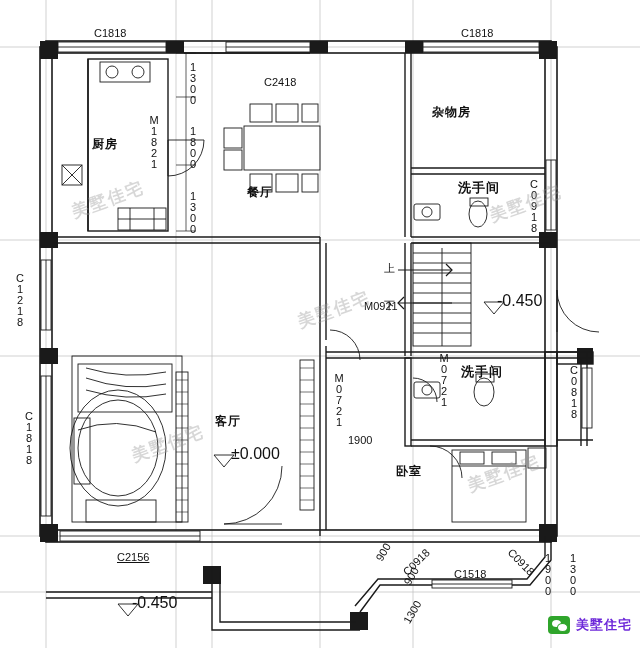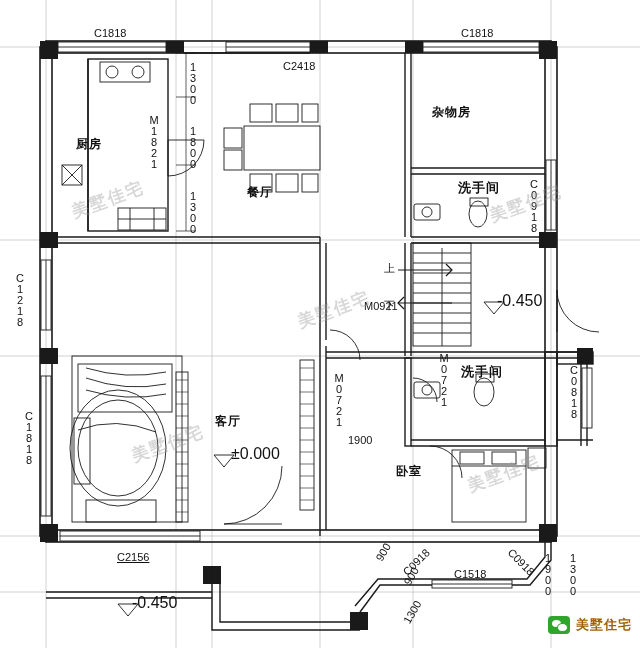--- a/index.html
+++ b/index.html
@@ -16,21 +16,21 @@
   .room-name-sm{font-size:13px;font-weight:bold;letter-spacing:1px;}
   .dimtext{font-size:11px;}
   .dimtext-v{font-size:11px;writing-mode:vertical-rl;text-orientation:upright;letter-spacing:-1px;}
   .level{font-size:16px;}
   .wm{position:absolute;color:rgba(150,150,150,0.38);font-size:17px;font-weight:bold;letter-spacing:2px;
       transform:rotate(-20deg);white-space:nowrap;pointer-events:none;}
   .footer{position:absolute;right:8px;bottom:14px;display:flex;align-items:center;gap:6px;}
   .wechat{width:22px;height:18px;background:#2fa52b;border-radius:4px;position:relative;}
   .wechat:before{content:"";position:absolute;left:4px;top:4px;width:9px;height:7px;background:#fff;border-radius:50%;}
   .wechat:after{content:"";position:absolute;left:9px;top:7px;width:9px;height:7px;background:#fff;border-radius:50%;border:1px solid #2fa52b;}
-  .footer-txt{font-size:13px;color:#a16207;font-weight:bold;letter-spacing:1px;}
+  .footer-txt{font-size:13px;color:#6d28d9;font-weight:bold;letter-spacing:1px;}
 </style>
 </head>
 <body>
 
 <svg id="plan" viewBox="0 0 640 648">
 
   <g stroke="#bdbdbd" stroke-width="0.7" fill="none">
     <line x1="0" y1="47" x2="640" y2="47"></line>
     <line x1="0" y1="240" x2="640" y2="240"></line>
     <line x1="0" y1="356" x2="640" y2="356"></line>
@@ -279,37 +279,37 @@
     <line x1="186" y1="53" x2="186" y2="231"></line>
   </g>
 
   <g stroke="#1a1a1a" stroke-width="0.9" fill="none">
     <polygon points="484,302 504,302 494,314"></polygon>
     <polygon points="214,455 234,455 224,467"></polygon>
     <polygon points="118,604 138,604 128,616"></polygon>
   </g>
 </svg>
 
-<div class="lbl room-name" style="left:76px;top:136px;">厨房</div>
+<div class="lbl room-name" style="left:92px;top:136px;">厨房</div>
 <div class="lbl room-name" style="left:247px;top:136px;margin-top:48px;">餐厅</div>
 <div class="lbl room-name" style="left:432px;top:104px;">杂物房</div>
 <div class="lbl room-name-sm" style="left:458px;top:179px;">洗手间</div>
 <div class="lbl room-name-sm" style="left:461px;top:363px;">洗手间</div>
 <div class="lbl room-name" style="left:197px;top:413px;margin-left:18px;">客厅</div>
 <div class="lbl room-name" style="left:396px;top:463px;">卧室</div>
 
 <div class="lbl level" style="left:497px;top:292px;">-0.450</div>
 <div class="lbl level" style="left:231px;top:445px;">±0.000</div>
 <div class="lbl level" style="left:132px;top:594px;">-0.450</div>
 
 <div class="lbl dimtext" style="left:384px;top:261px;">上</div>
 <div class="lbl dimtext" style="left:384px;top:298px;">下</div>
 
 <div class="lbl dimtext" style="left:94px;top:27px;">C1818</div>
-<div class="lbl dimtext" style="left:264px;top:60px;margin-left:19px;">C2418</div>
+<div class="lbl dimtext" style="left:264px;top:76px;">C2418</div>
 <div class="lbl dimtext" style="left:461px;top:27px;">C1818</div>
 
 <div class="lbl dimtext-v" style="left:14px;top:272px;">C1218</div>
 <div class="lbl dimtext-v" style="left:23px;top:410px;">C1818</div>
 
 <div class="lbl dimtext-v" style="left:528px;top:178px;">C0918</div>
 <div class="lbl dimtext-v" style="left:568px;top:364px;">C0818</div>
 
 <div class="lbl dimtext" style="left:117px;top:551px;text-decoration:underline;">C2156</div>
 <div class="lbl dimtext" style="left:400px;top:556px;transform:rotate(-45deg);">C0918</div>

